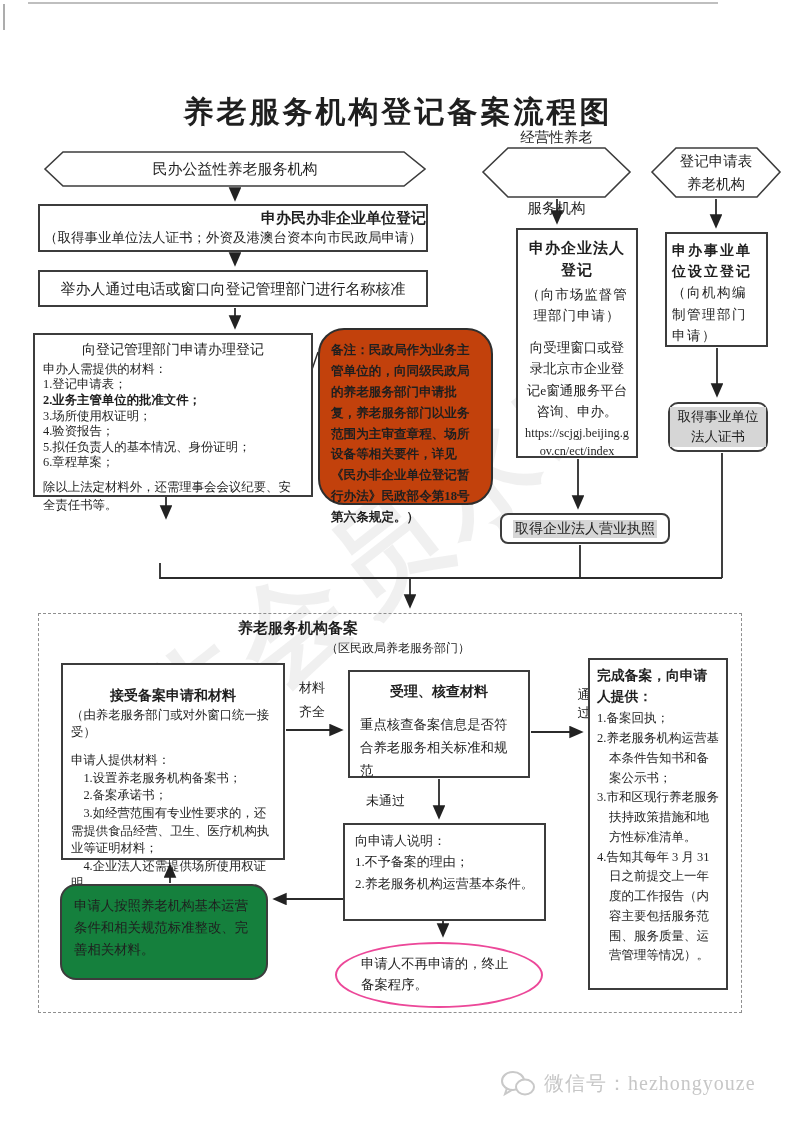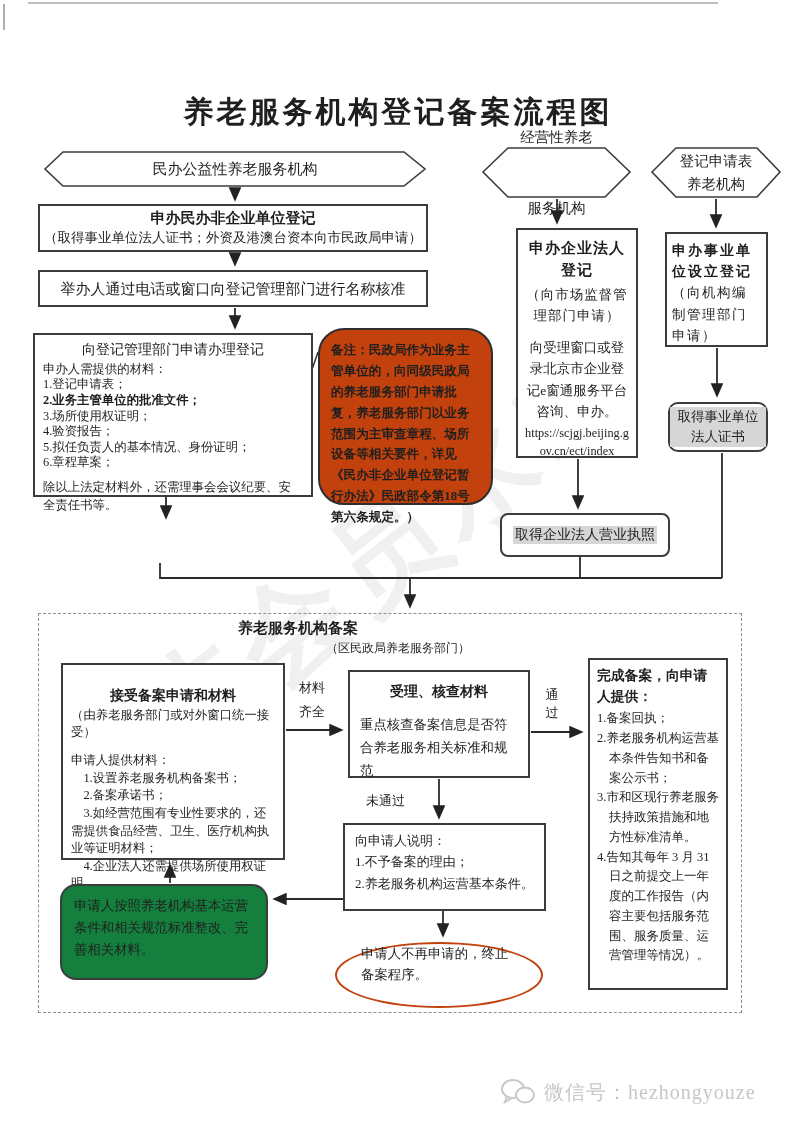--- a/index.html
+++ b/index.html
@@ -9,63 +9,63 @@
   #title{left:0;top:92px;width:796px;text-align:center;font-size:30px;font-weight:bold;letter-spacing:3px;}
   svg.layer{position:absolute;left:0;top:0;width:796px;height:1122px;pointer-events:none;}
   .hexlabel{display:flex;flex-direction:column;align-items:center;justify-content:center;font-size:14.5px;line-height:1.55;}
   .box{border:2px solid #3c3c3c;background:#ffffff;box-sizing:border-box;}
   .round{border:2px solid #3c3c3c;background:#ffffff;box-sizing:border-box;border-radius:10px;
          display:flex;align-items:center;justify-content:center;text-align:center;}
   .hl{background:#d6d6d6;padding:0 2px;}
   .ctr{text-align:center;}
   .bold{font-weight:bold;}
   #box-apply{left:38px;top:204px;width:390px;height:48px;padding-top:3px;}
-  #box-apply .t{font-size:15px;}
+  #box-apply .t{font-size:15px;text-align:right;}
   #box-apply .s{font-size:13.5px;margin-top:1px;}
   #box-name{left:38px;top:270px;width:390px;height:37px;line-height:34px;font-size:15px;}
   #box-reg{left:33px;top:333px;width:280px;height:164px;padding:4px 8px;font-size:12.4px;line-height:1.26;}
   #box-reg .t{text-align:center;font-size:14px;margin:2px 0 3px;}
   #box-reg .extra{margin-top:8px;line-height:1.45;}
   #note-bubble{left:318px;top:328px;width:175px;height:177px;border:2px solid #2e2e2e;border-radius:26px;
                padding:10px 11px;box-sizing:border-box;font-weight:bold;font-size:12.6px;line-height:1.66;background:#c2410c;}
   #cert-left{left:58px;top:523px;width:205px;height:40px;font-size:14.5px;}
   #box-mid{left:516px;top:228px;width:122px;height:230px;padding:8px 6px;text-align:center;font-size:13.5px;line-height:1.6;}
   #box-mid .t{font-size:15px;font-weight:bold;letter-spacing:1px;line-height:1.45;}
   #box-mid .s{margin-top:2px;letter-spacing:1px;}
   #box-mid .b{margin-top:10px;}
   #box-mid .u{margin-top:2px;font-size:12.3px;word-break:break-all;line-height:1.45;}
-  #cert-mid{left:500px;top:513px;width:170px;height:44px;border-radius:8px;font-size:14px;}
+  #cert-mid{left:500px;top:513px;width:170px;height:31px;border-radius:8px;font-size:14px;}
   #box-right{left:665px;top:232px;width:103px;height:115px;padding:6px 5px;font-size:13.5px;line-height:1.6;letter-spacing:1.5px;}
   #box-right .t{font-weight:bold;font-size:14px;letter-spacing:2px;line-height:1.5;}
   #cert-right{left:668px;top:402px;width:100px;height:50px;font-size:13.5px;line-height:1.5;}
   #big-frame{left:38px;top:613px;width:704px;height:400px;border:1px dashed #8f8f8f;box-sizing:border-box;}
   #sec-title{left:238px;top:619px;width:320px;text-align:left;font-size:15px;font-weight:bold;}
   #sec-sub{left:238px;top:640px;width:320px;text-align:center;font-size:12px;}
   #box-accept{left:61px;top:663px;width:224px;height:197px;padding:20px 8px;font-size:12.4px;line-height:1.42;}
   #box-accept .t{text-align:center;font-weight:bold;font-size:14px;margin:1px 0 1px;}
   #box-accept .gap{height:10px;}
   #box-accept .items div{text-indent:1em;}
   #lbl-complete{left:297px;top:676px;width:30px;font-size:13px;line-height:1.85;text-align:center;}
   #box-check{left:348px;top:670px;width:182px;height:108px;padding:6px 10px;font-size:13.4px;line-height:1.75;}
   #box-check .t{text-align:center;font-weight:bold;font-size:14px;margin:2px 0 8px;}
-  #lbl-pass{left:544px;top:686px;width:16px;font-size:13px;line-height:1.35;text-align:center;}
+  #lbl-pass{left:576px;top:686px;width:16px;font-size:13px;line-height:1.35;text-align:center;}
   #lbl-fail{left:366px;top:792px;font-size:13px;}
   #box-provide{left:588px;top:658px;width:140px;height:332px;padding:6px 7px;font-size:12.5px;line-height:1.58;}
   #box-provide .t{font-weight:bold;font-size:13.8px;line-height:1.5;margin-bottom:2px;}
   #box-provide .items div{padding-left:12px;text-indent:-12px;}
-  #box-explain{left:343px;top:823px;width:203px;height:88px;padding:5px 10px;font-size:13px;line-height:1.65;}
+  #box-explain{left:343px;top:823px;width:203px;height:98px;padding:5px 10px;font-size:13px;line-height:1.65;}
   #box-rectify{left:60px;top:884px;width:208px;height:96px;border-radius:16px;padding:9px 12px;
                box-sizing:border-box;border:2px solid #3c3c3c;font-size:13.4px;line-height:1.65;background:#15803d;}
-  #oval-term{left:335px;top:942px;width:208px;height:66px;border:2px solid #c2410c;border-radius:50%;
-             box-sizing:border-box;display:flex;font-size:13.4px;line-height:1.55;
+  #oval-term{left:335px;top:942px;width:208px;height:66px;border:2px solid #ec4899;border-radius:50%;
+             box-sizing:border-box;display:flex;align-items:center;font-size:13.4px;line-height:1.55;
              padding:0 24px;background:#fff;}
   #watermark{left:40px;top:300px;width:700px;height:500px;display:flex;align-items:center;justify-content:center;
              font-size:110px;color:rgba(110,110,110,0.10);transform:rotate(-38deg);letter-spacing:10px;
              font-weight:bold;pointer-events:none;}
-  #footer{left:500px;top:1070px;width:280px;height:36px;display:flex;align-items:flex-end;}
+  #footer{left:500px;top:1070px;width:280px;height:36px;display:flex;align-items:flex-start;}
   #wechat-label{font-size:20px;color:#c7c7c7;letter-spacing:1px;margin-left:8px;
                 text-shadow:1px 1px 0 #ffffff;}
   .artifact{background:#8a8a8a;}
 </style>
 </head>
 <body>
 
 <div id="page">
 
   <div class="abs artifact" style="left:28px;top:2px;width:690px;height:2px;opacity:.55;"></div>

